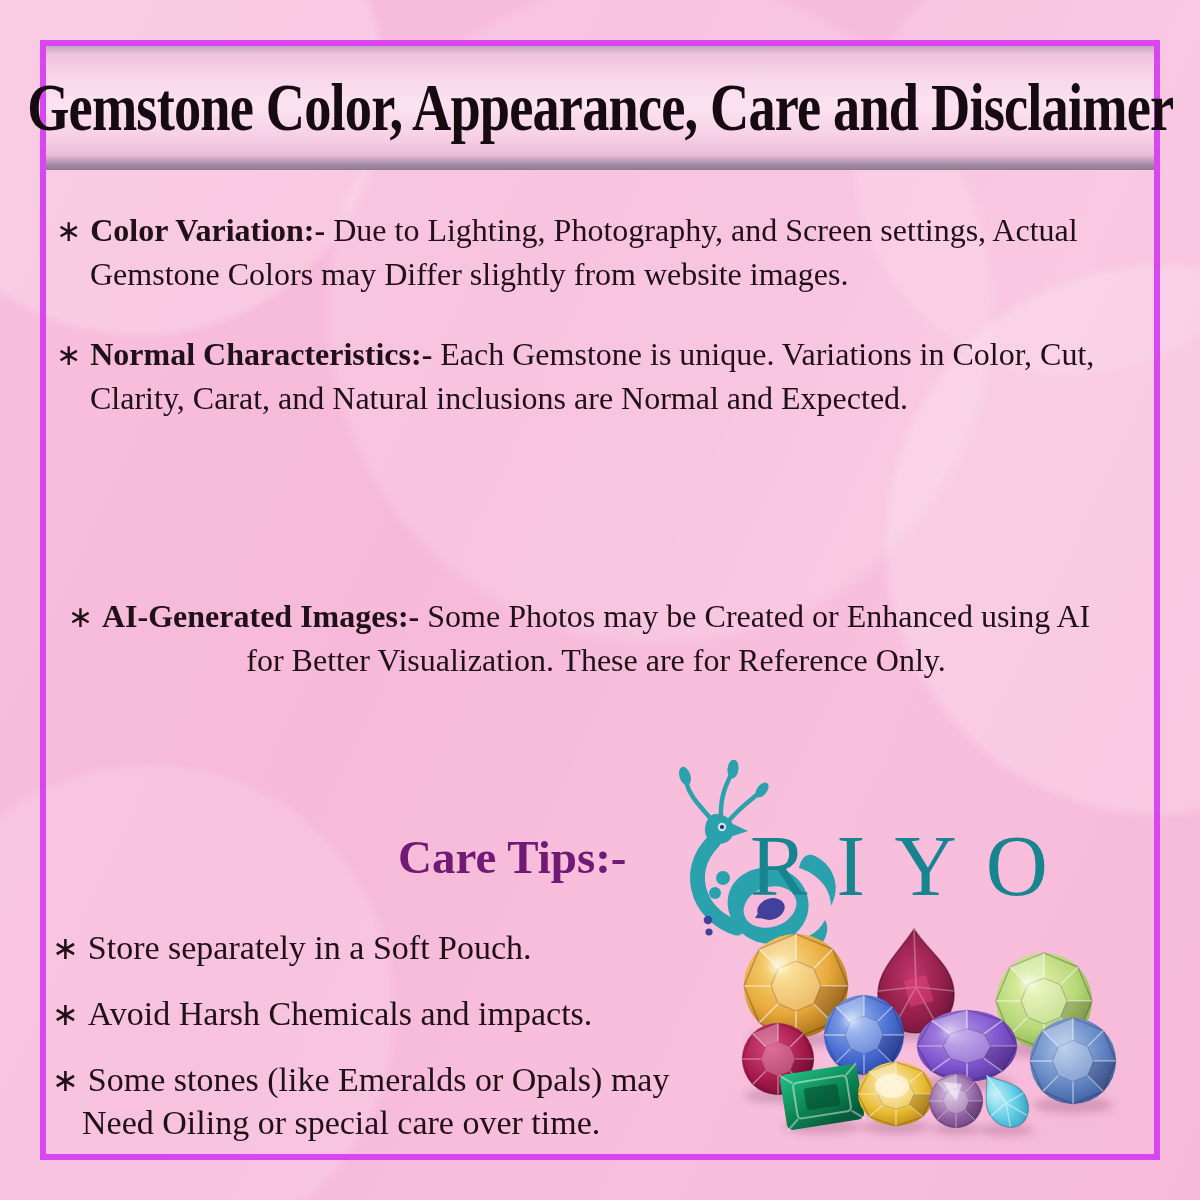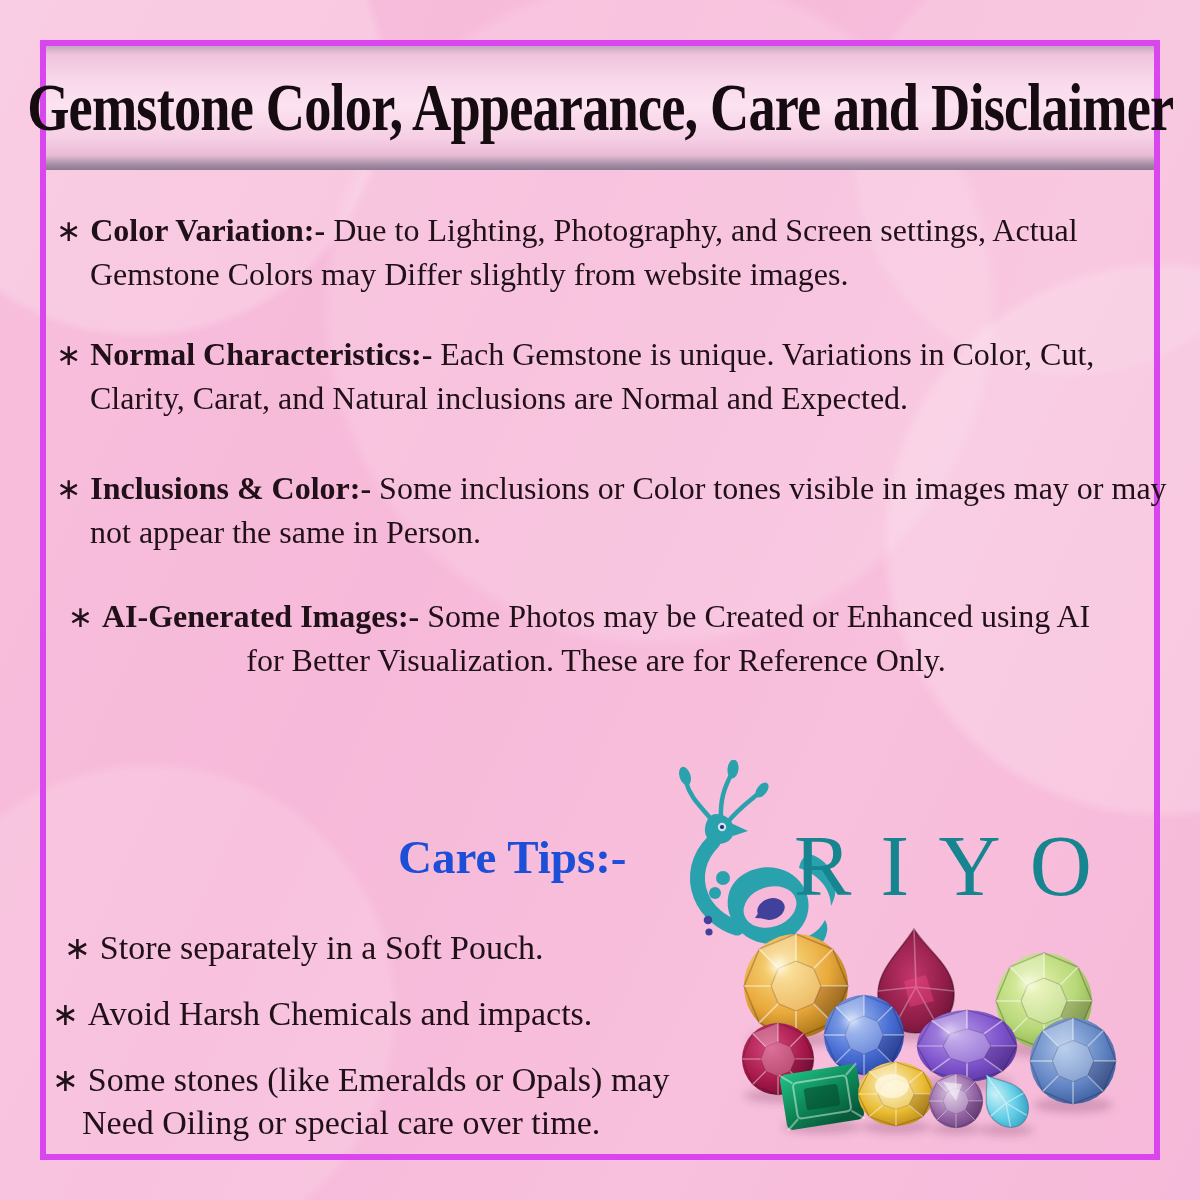--- a/index.html
+++ b/index.html
@@ -37,32 +37,32 @@
     font-family:"DejaVu Sans",sans-serif;font-size:.94em;margin-right:9px;font-weight:normal;
   }
   .bullet b{margin-right:8px;}
   .b1{top:162px;width:1068px;}
   .b2{top:286px;width:1092px;}
   .b3{top:420px;width:1080px;}
   .b4{top:548px;width:1012px;text-align:center;}
   .b5{top:678px;width:1035px;}
   .care-heading{
     position:absolute;left:352px;top:784px;
-    font-weight:bold;font-size:47px;color:#1d4ed8;white-space:nowrap;
+    font-weight:bold;font-size:47px;color:#701a75;white-space:nowrap;
   }
   .peacock{position:absolute;left:583px;top:714px;width:242px;height:207px;}
   .riyo{
-    position:absolute;left:748px;top:770px;
+    position:absolute;left:704px;top:770px;
     font-size:86px;color:#17858f;letter-spacing:.34em;white-space:nowrap;
   }
   .tip{
     position:absolute;font-size:34px;line-height:1.27;color:#201018;
     padding-left:30px;text-indent:-30px;
   }
-  .t1{left:6px;top:880px;width:900px;margin-left:12px;}
+  .t1{left:6px;top:880px;width:900px;}
   .t2{left:6px;top:946px;width:900px;}
   .t3{left:6px;top:1012px;width:640px;}
   .gems{position:absolute;left:660px;top:875px;width:445px;height:235px;}
 </style>
 </head>
 <body>
 
 <div class="frame">
 
   <div class="banner">
@@ -70,23 +70,20 @@
   </div>
 
   <div class="bullet b1">
     <span class="mark">∗</span><b>Color Variation:-</b><span>Due to Lighting, Photography, and Screen settings, Actual Gemstone Colors may Differ slightly from website images.</span>
   </div>
 
   <div class="bullet b2">
     <span class="mark">∗</span><b>Normal Characteristics:-</b><span>Each Gemstone is unique. Variations in Color, Cut, Clarity, Carat, and Natural inclusions are Normal and Expected.</span>
   </div>
 
-  <div class="bullet b3">
-    <span class="mark">∗</span><b>Inclusions &amp; Color:-</b><span>Some inclusions or Color tones visible in images may or may not appear the same in Person.</span>
-  </div>
 
   <div class="bullet b4">
     <span class="mark">∗</span><b>AI-Generated Images:-</b><span>Some Photos may be Created or Enhanced using AI for Better Visualization. These are for Reference Only.</span>
   </div>
 
 
   <div class="care-heading">Care Tips:-</div>
 
   <svg class="peacock" viewBox="0 0 242 207" aria-hidden="true">
     <g fill="none" stroke="#2aa2ad" stroke-width="4.5" stroke-linecap="round">

